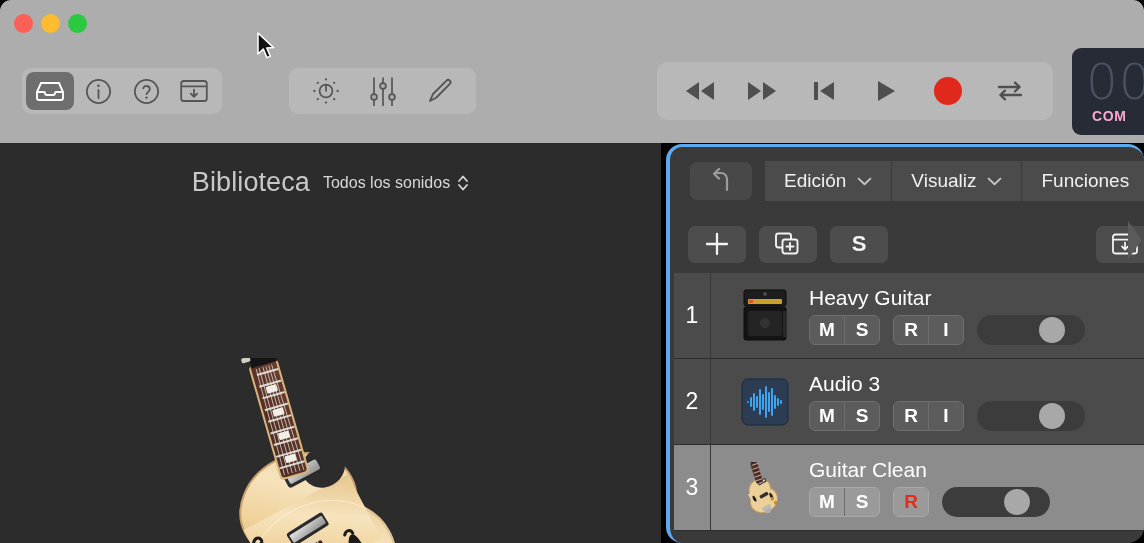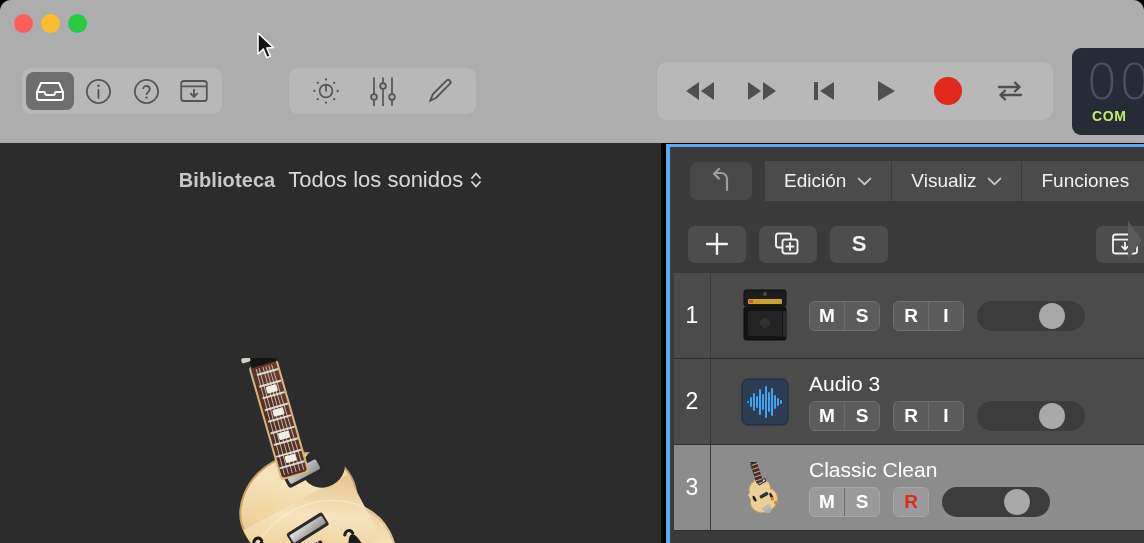--- a/index.html
+++ b/index.html
@@ -96,21 +96,21 @@
     color: #4a5163;
     letter-spacing: 1px;
     line-height: 60px;
     font-family: "DejaVu Sans", sans-serif;
   }
   .lcd-label {
     position: absolute;
     left: 20px; top: 60px;
     font-size: 14px;
     font-weight: bold;
-    color: #bef264;
+    color: #f9a8d4;
     letter-spacing: 0.6px;
   }
 
   
   .cursor {
     position: absolute;
     left: 256px; top: 32px;
     width: 20px; height: 30px;
     pointer-events: none;
   }
@@ -125,30 +125,30 @@
   .library-header {
     position: absolute;
     left: 0; top: 24px;
     width: 661px;
     display: flex;
     justify-content: center;
     align-items: center;
     gap: 13px;
   }
   .lib-title {
-    font-size: 20px;
-    font-weight: bold;
+    font-size: 27px;
+    font-weight: normal;
     color: #c8c8c8;
     letter-spacing: 0.1px;
   }
   .lib-select {
     display: flex;
     align-items: center;
     gap: 7px;
-    font-size: 22px;
+    font-size: 16px;
     color: #d8d8d8;
   }
   .chev-updown {
     display: flex;
     flex-direction: column;
     align-items: center;
     gap: 2px;
     line-height: 0;
   }
 
@@ -167,20 +167,21 @@
   }
   .focus-ring {
     position: absolute;
     left: 5px; top: 1px;
     width: 478px; height: 399px;
     border-left: 4px solid #5ca9ef;
     border-top: 3px solid #5ca9ef;
     box-sizing: border-box;
     background: #3a3a3a;
     overflow: hidden;
+    border-radius: 16px;
   }
 
   .menubar {
     position: absolute;
     left: 4px; top: 3px;
     width: 480px; height: 62px;
     display: flex;
     align-items: center;
     padding-left: 16px;
     gap: 0;
@@ -642,20 +643,21 @@
                 <rect x="8" y="11" width="34" height="5" rx="1" fill="#c9a22c"></rect>
                 <rect x="9" y="12" width="4" height="3" fill="#e84a2a"></rect>
                 <circle cx="25" cy="6" r="2" fill="#4a4a4a"></circle>
                 <rect x="4" y="19" width="42" height="33" rx="2" fill="#141414" stroke="#0c0c0c"></rect>
                 <rect x="8" y="23" width="34" height="25" rx="2" fill="#242424"></rect>
                 <circle cx="25" cy="35" r="5" fill="#333"></circle>
                 <rect x="43" y="23" width="4" height="26" rx="1" fill="#2a2a2a"></rect>
               </svg>
             </div>
             <div class="track-right">
+              <div class="track-name">Heavy Guitar</div>
               <div class="track-controls">
                 <div class="btn-pair">
                   <div class="mini-btn">M</div>
                   <div class="mini-btn">S</div>
                 </div>
                 <div class="btn-pair">
                   <div class="mini-btn">R</div>
                   <div class="mini-btn">I</div>
                 </div>
                 <div class="slider-pill">
@@ -731,21 +733,21 @@
                       <path d="M24 12 H31"></path>
                       <path d="M24.5 8 H31"></path>
                     <path d="M24.5 4 H31"></path>
                       <path d="M25 0 H31.5"></path>
                   </g>
                   <path d="M25 -2 L32 -2 L33.4 -11 a1.6 1.6 0 0 0-1.6-1.8 L26.6 -14 a1.6 1.6 0 0 0-1.6 1.6 Z" fill="#151515" transform="rotate(12 27 8)"></path>
                 </g>
               </svg>
             </div>
             <div class="track-right">
-              <div class="track-name">Classic Clean</div>
+              <div class="track-name">Guitar Clean</div>
               <div class="track-controls">
                 <div class="btn-pair">
                   <div class="mini-btn">M</div>
                   <div class="mini-btn">S</div>
                 </div>
                 <div class="btn-pair">
                   <div class="mini-btn rec-on">R</div>
                 </div>
                 <div class="slider-pill">
                   <div class="slider-knob"></div>

